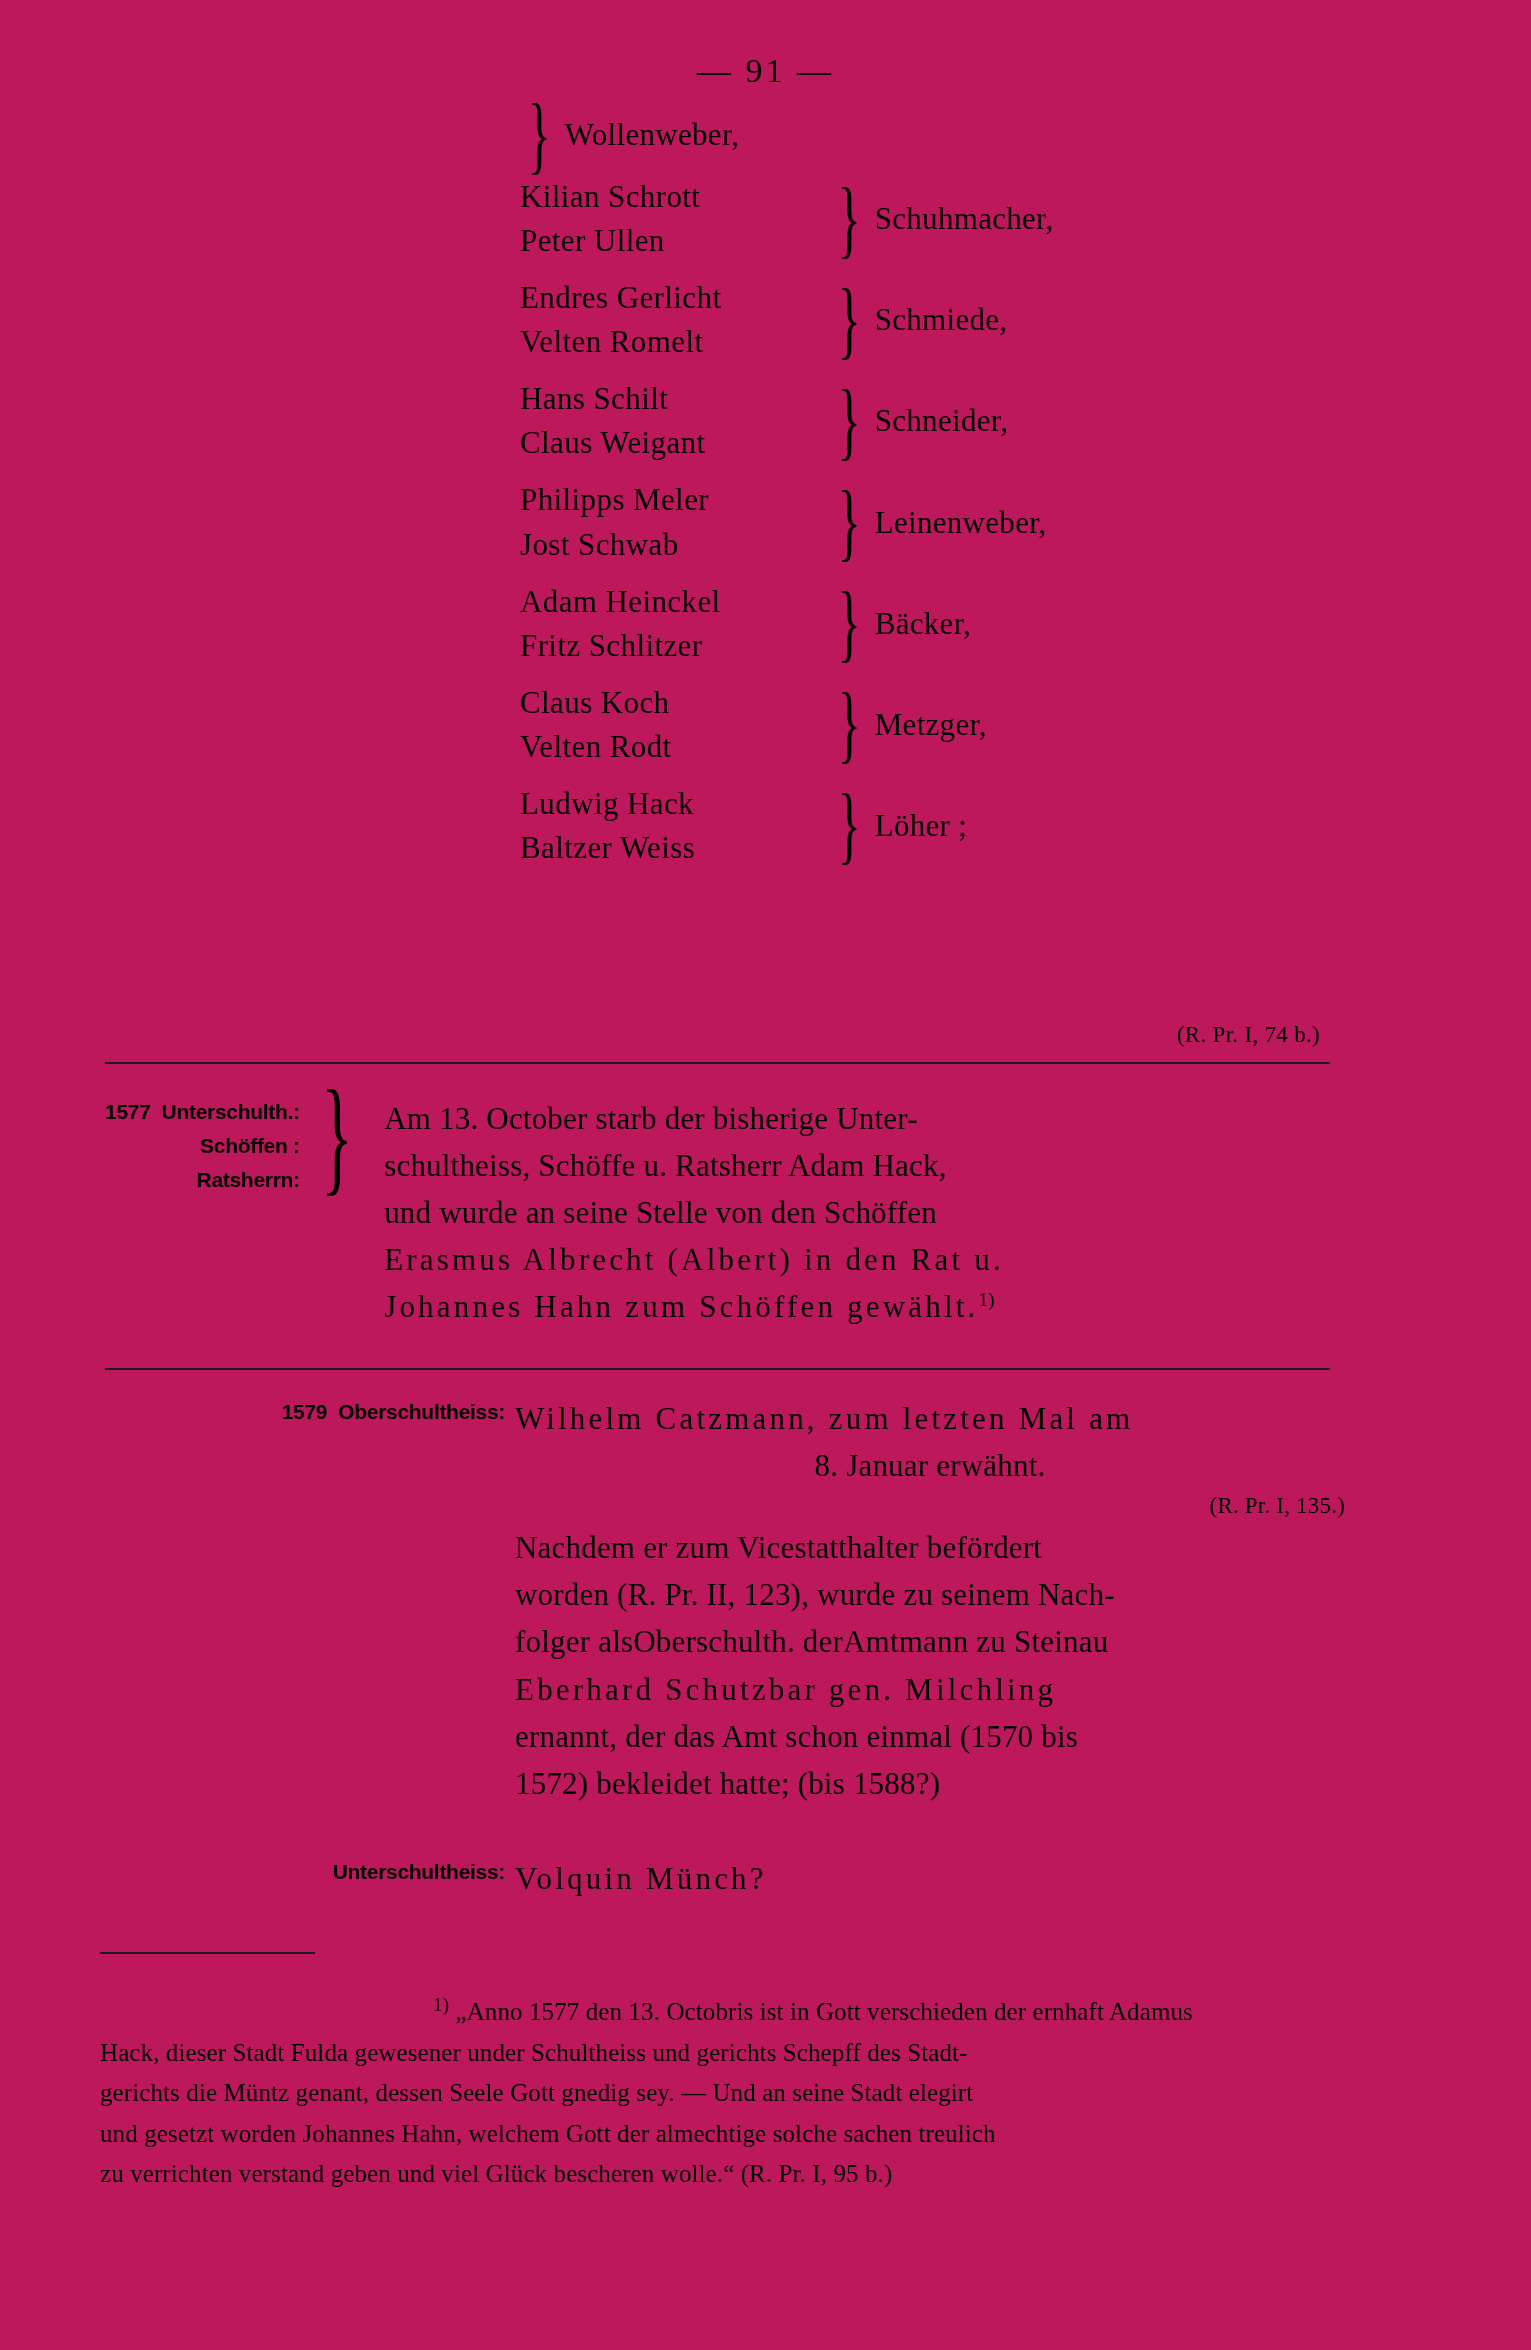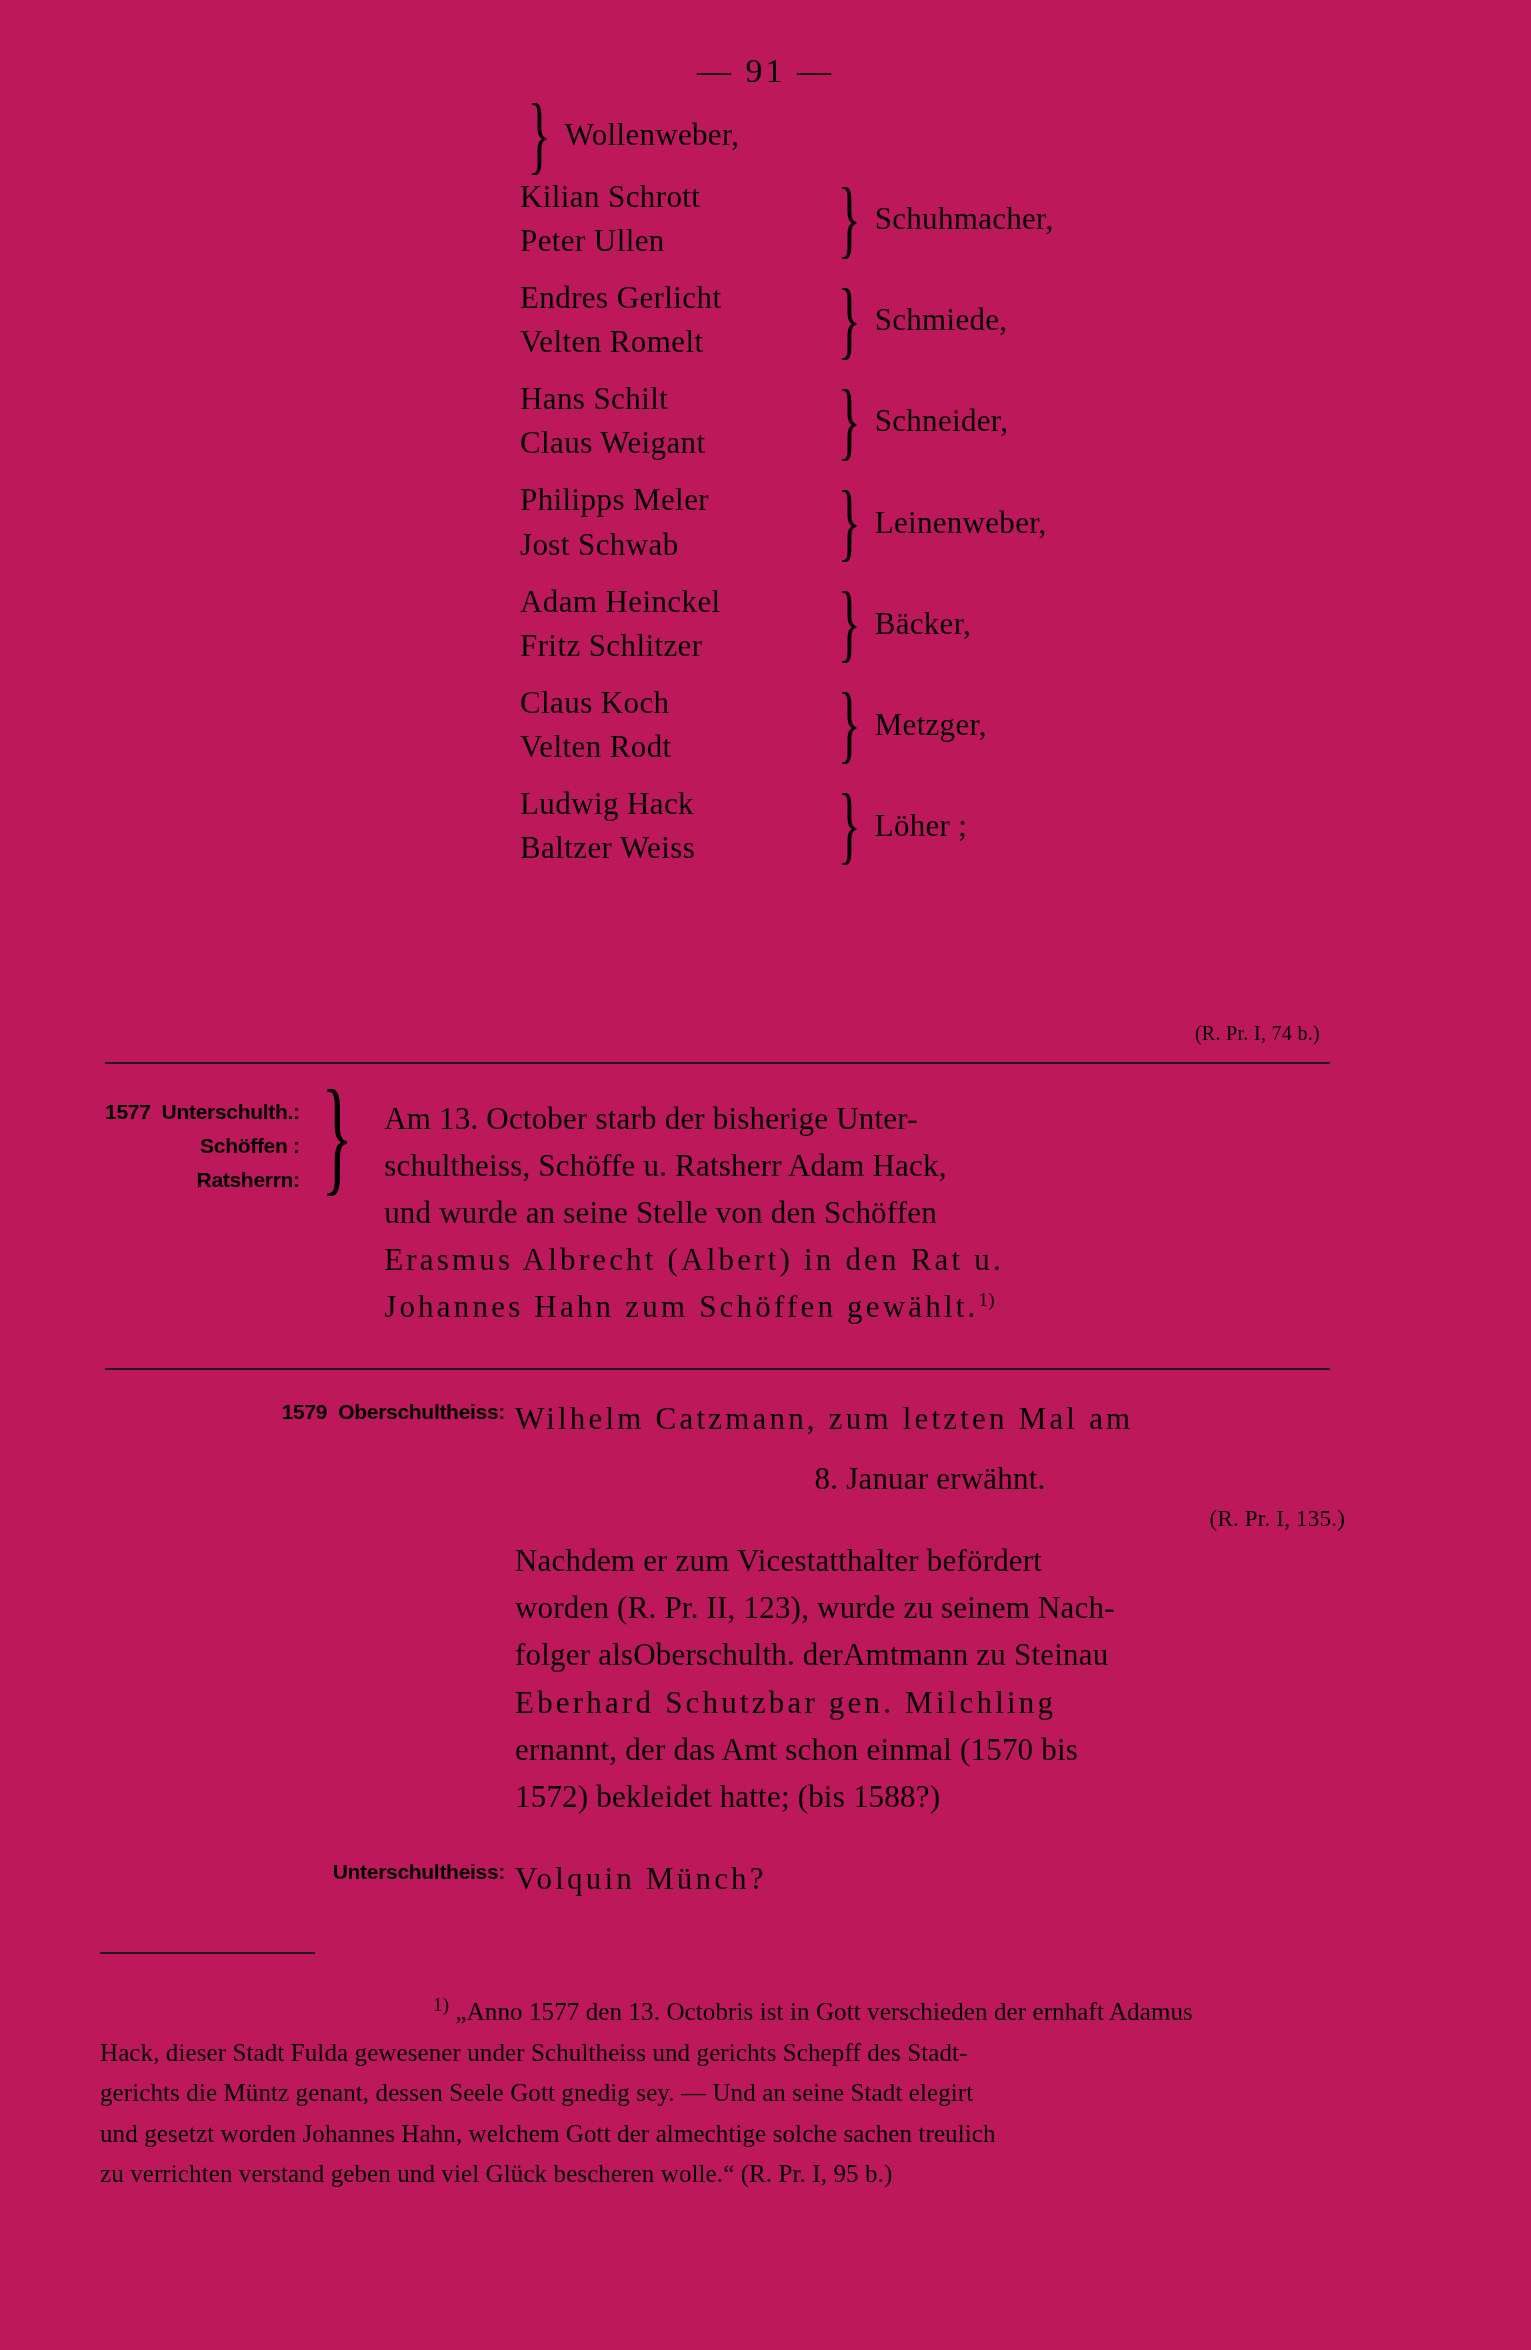--- a/index.html
+++ b/index.html
@@ -64,21 +64,21 @@
     display: inline-block;
   }
   .guild-trade {
     font-size: 31px;
     white-space: nowrap;
     letter-spacing: 0.3px;
   }
 
   
   .ref {
-    font-size: 20px;
+    font-size: 23px;
     letter-spacing: 0.3px;
     white-space: nowrap;
   }
   .ref-right {
     position: absolute;
     text-align: right;
   }
 
   
   .rule {
@@ -125,21 +125,21 @@
   .spaced {
     letter-spacing: 3.2px;
   }
   .small-ref {
     font-size: 23px;
     letter-spacing: 0.2px;
   }
   .sup { font-size: 19px; vertical-align: super; }
 
   .right-line { text-align: right; display: block; }
-  .center-line { text-align: center; display: block; margin-top: 13px; }
+  .center-line { text-align: center; display: block; }
 
   
   .footnote {
     position: absolute;
     left: 100px;
     top: 1990px;
     width: 1330px;
     font-size: 25px;
     line-height: 1.62;
     letter-spacing: 0.1px;

